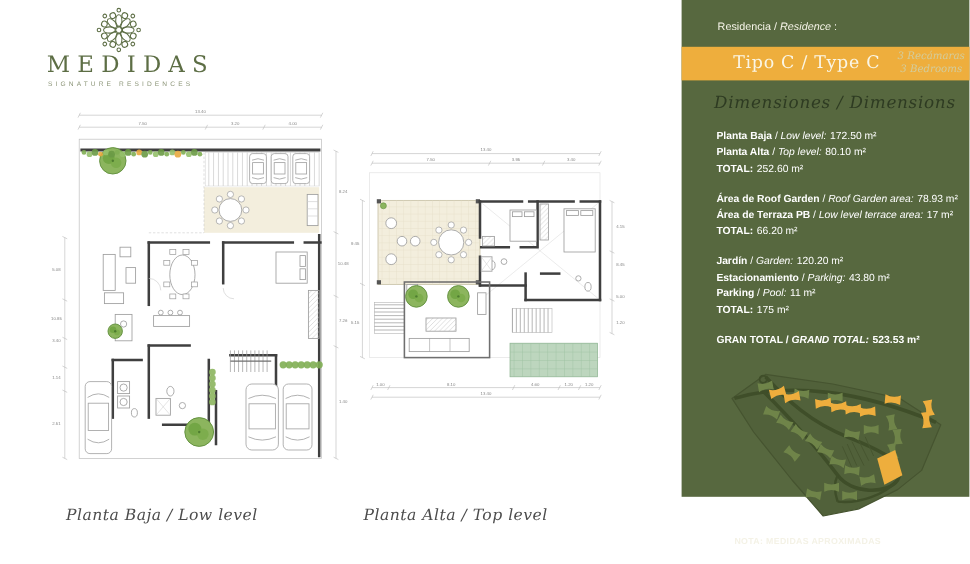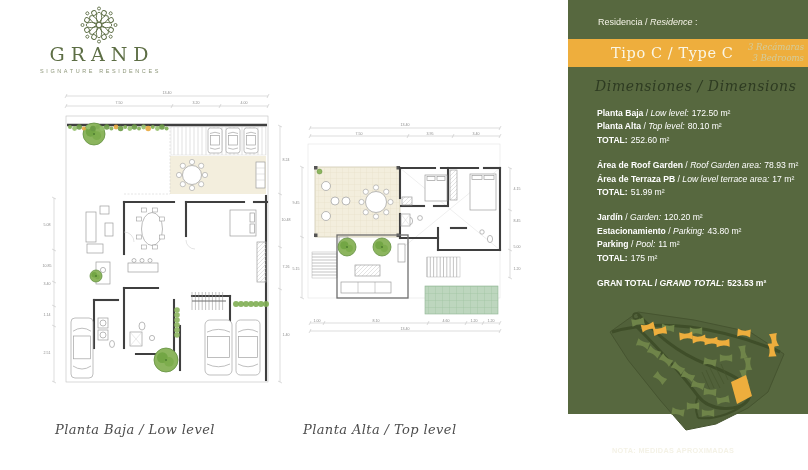--- a/index.html
+++ b/index.html
@@ -24,21 +24,21 @@
   
   .panel{position:absolute;left:568px;top:0;width:240px;height:414px;
          background:var(--green-bg,#57683f);color:#fff;}
   .residence-line{position:absolute;left:30px;top:17px;font-size:9px;color:#f6f4e8;}
   .res-en{font-style:italic;}
   .type-band{position:absolute;left:0;top:39px;width:240px;height:28px;
              background:var(--orange,#eeae3d);display:flex;align-items:center;padding-left:16px;}
   .type-title{font-family:"DejaVu Serif",serif;font-size:14.5px;color:#faf6e6;
               margin-left:27px;letter-spacing:.6px;flex:1;}
   .type-bedrooms{font-family:"DejaVu Serif",serif;font-style:italic;font-size:8.5px;
-                 color:var(--bedrooms-text,#d3cc9c);margin-right:20px;line-height:1.25;text-align:right;}
+                 color:var(--bedrooms-text,#d3cc9c);margin-right:20px;line-height:1.25;text-align:center;}
   .dim-heading{position:absolute;left:27px;top:78px;margin:0;font-family:"DejaVu Serif",serif;
                font-style:italic;font-weight:normal;font-size:14px;letter-spacing:.6px;
                color:var(--heading-dark,#2e3b22);text-align:right;}
   .measures{position:absolute;left:29px;top:107px;font-size:8.6px;line-height:13.4px;color:#ffffff;}
   .m-group{margin-bottom:12px;}
   .m-es{font-weight:bold;}
   .m-en{font-style:italic;}
   .m-val{margin-left:3px;}
   .m-total-label{font-weight:bold;}
   .grand{margin-top:0;font-weight:bold;}
@@ -87,21 +87,21 @@
             <circle cx="0" cy="-16.5" r="1.5" transform="rotate(225)"></circle>
             <ellipse cx="0" cy="-7.5" rx="2.6" ry="5.2" transform="rotate(270)"></ellipse>
             <circle cx="0" cy="-13" r="2.4" transform="rotate(292.5)"></circle>
             <circle cx="0" cy="-16.5" r="1.5" transform="rotate(270)"></circle>
             <ellipse cx="0" cy="-7.5" rx="2.6" ry="5.2" transform="rotate(315)"></ellipse>
             <circle cx="0" cy="-13" r="2.4" transform="rotate(337.5)"></circle>
             <circle cx="0" cy="-16.5" r="1.5" transform="rotate(315)"></circle>
           </g>
       </g>
     </svg>
-    <div class="logo-name">GRAND</div>
+    <div class="logo-name">MEDIDAS</div>
     <div class="logo-tagline">SIGNATURE RESIDENCES</div>
   </div>
 
   <svg id="plan-left" class="plan" viewBox="0 0 252 334">
     <defs>
       <pattern id="hatchV" width="4" height="6" patternUnits="userSpaceOnUse">
         <path d="M2,0 V6" stroke="#d4d4d4" stroke-width="0.7"></path>
       </pattern>
       <pattern id="hatchD" width="4" height="4" patternUnits="userSpaceOnUse">
         <path d="M0,4 L4,0" stroke="#c9c9c9" stroke-width="0.5"></path>
@@ -496,21 +496,21 @@
 
     <div class="measures">
       <div class="m-group">
         <div><span class="m-es">Planta Baja</span><span> / </span><span class="m-en">Low level:</span><span class="m-val">172.50 m²</span></div>
         <div><span class="m-es">Planta Alta</span><span> / </span><span class="m-en">Top level:</span><span class="m-val">80.10 m²</span></div>
         <div><span class="m-total-label">TOTAL:</span><span class="m-val">252.60 m²</span></div>
       </div>
       <div class="m-group">
         <div><span class="m-es">Área de Roof Garden</span><span> / </span><span class="m-en">Roof Garden area:</span><span class="m-val">78.93 m²</span></div>
         <div><span class="m-es">Área de Terraza PB</span><span> / </span><span class="m-en">Low level terrace area:</span><span class="m-val">17 m²</span></div>
-        <div><span class="m-total-label">TOTAL:</span><span class="m-val">51.99 m²</span></div>
+        <div><span class="m-total-label">TOTAL:</span><span class="m-val">66.20 m²</span></div>
       </div>
       <div class="m-group">
         <div><span class="m-es">Jardín</span><span> / </span><span class="m-en">Garden:</span><span class="m-val">120.20 m²</span></div>
         <div><span class="m-es">Estacionamiento</span><span> / </span><span class="m-en">Parking:</span><span class="m-val">43.80 m²</span></div>
         <div><span class="m-es">Parking</span><span> / </span><span class="m-en">Pool:</span><span class="m-val">11 m²</span></div>
         <div><span class="m-total-label">TOTAL:</span><span class="m-val">175 m²</span></div>
       </div>
       <div class="grand">
         <span class="m-es">GRAN TOTAL</span><span> / </span><span class="m-en">GRAND TOTAL:</span><span class="m-val">523.53 m²</span>
       </div>

